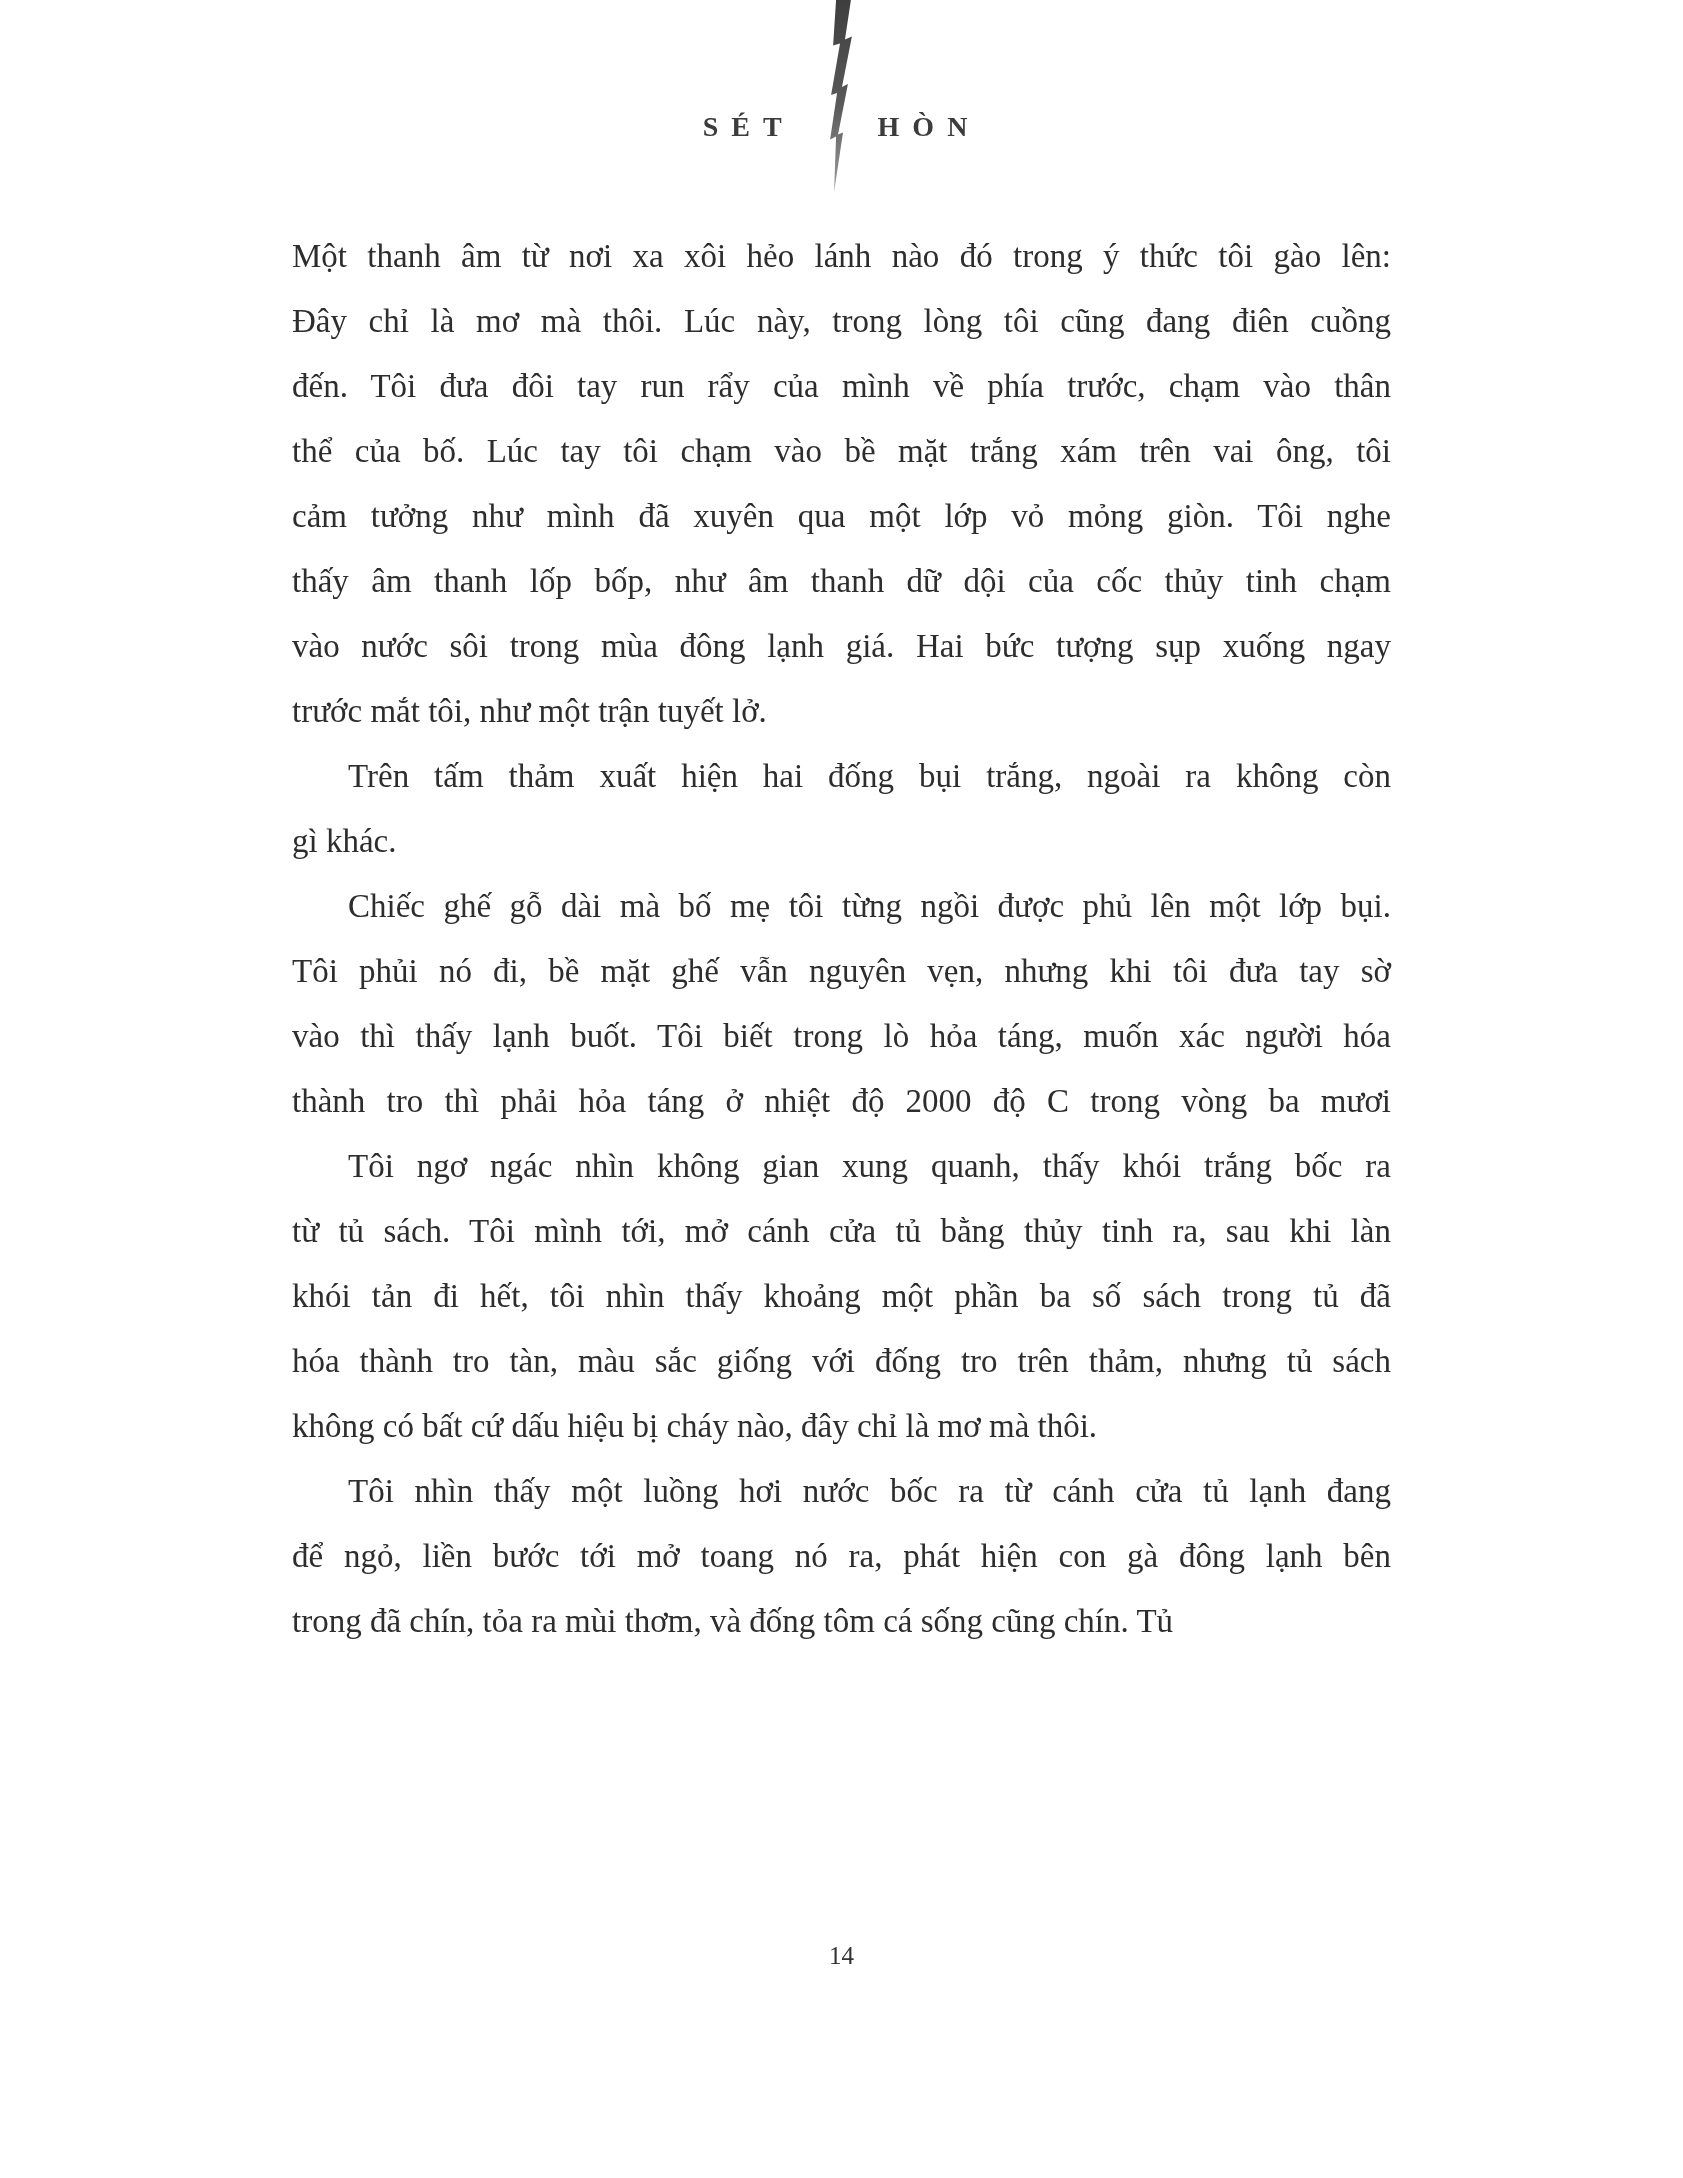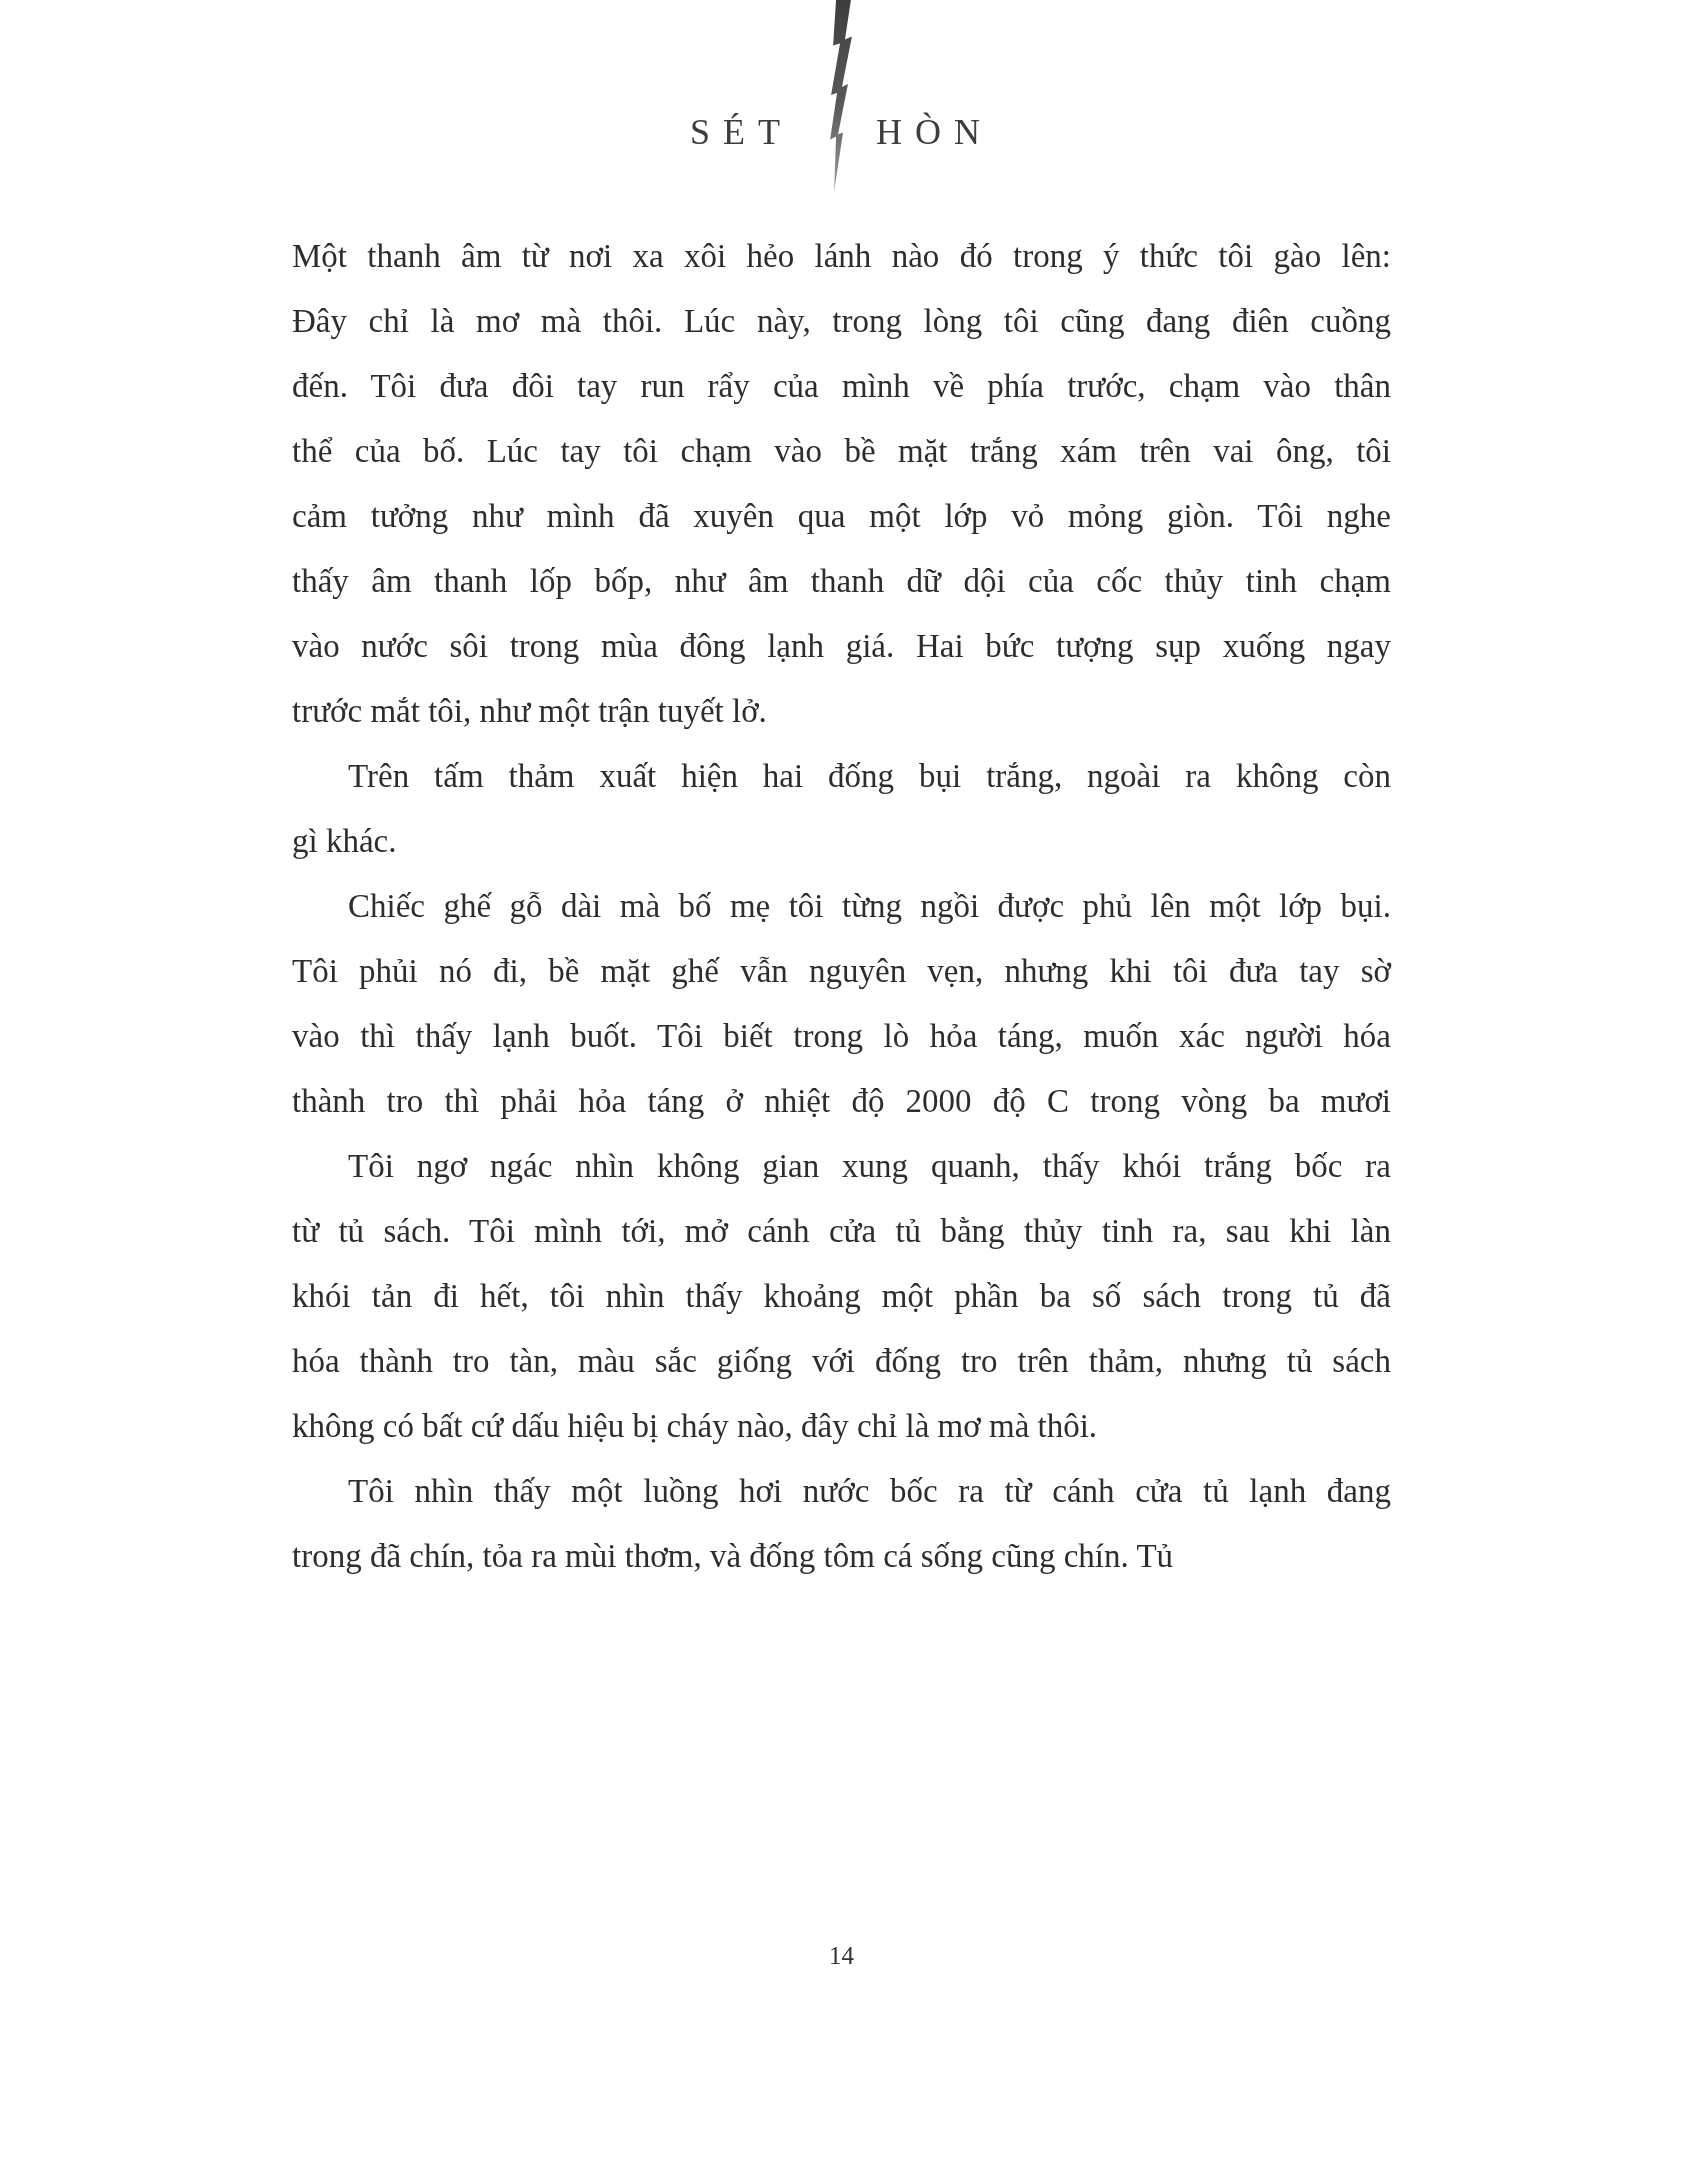--- a/index.html
+++ b/index.html
@@ -33,24 +33,24 @@
   .title-row {
     position: absolute;
     top: 111px;
     left: 0;
     width: 100%;
     display: flex;
     justify-content: center;
     gap: 83px;
   }
   .title-word {
-    font-size: 36px;
+    font-size: 28px;
     letter-spacing: 13px;
     color: #3c3c3c;
-    font-weight: 400;
+    font-weight: 700;
   }
   .body-text {
     position: absolute;
     top: 224px;
     left: 292px;
     width: 1099px;
     font-size: 33px;
     line-height: 65px;
     color: #2d2d2d;
   }
@@ -110,19 +110,20 @@
       <div class="line indent">Chiếc ghế gỗ dài mà bố mẹ tôi từng ngồi được phủ lên một lớp bụi.</div>
       <div class="line">Tôi phủi nó đi, bề mặt ghế vẫn nguyên vẹn, nhưng khi tôi đưa tay sờ</div>
       <div class="line">vào thì thấy lạnh buốt. Tôi biết trong lò hỏa táng, muốn xác người hóa</div>
       <div class="line">thành tro thì phải hỏa táng ở nhiệt độ 2000 độ C trong vòng ba mươi</div>
       <div class="line indent">Tôi ngơ ngác nhìn không gian xung quanh, thấy khói trắng bốc ra</div>
       <div class="line">từ tủ sách. Tôi mình tới, mở cánh cửa tủ bằng thủy tinh ra, sau khi làn</div>
       <div class="line">khói tản đi hết, tôi nhìn thấy khoảng một phần ba số sách trong tủ đã</div>
       <div class="line">hóa thành tro tàn, màu sắc giống với đống tro trên thảm, nhưng tủ sách</div>
       <div class="line last">không có bất cứ dấu hiệu bị cháy nào, đây chỉ là mơ mà thôi.</div>
       <div class="line indent">Tôi nhìn thấy một luồng hơi nước bốc ra từ cánh cửa tủ lạnh đang</div>
+      <div class="line">để ngỏ, liền bước tới mở toang nó ra, phát hiện con gà đông lạnh bên</div>
       <div class="line last">trong đã chín, tỏa ra mùi thơm, và đống tôm cá sống cũng chín. Tủ</div>
     </div>
 
   <div class="page-number">14</div>
 
 </div>
 
 
 </body></html>

